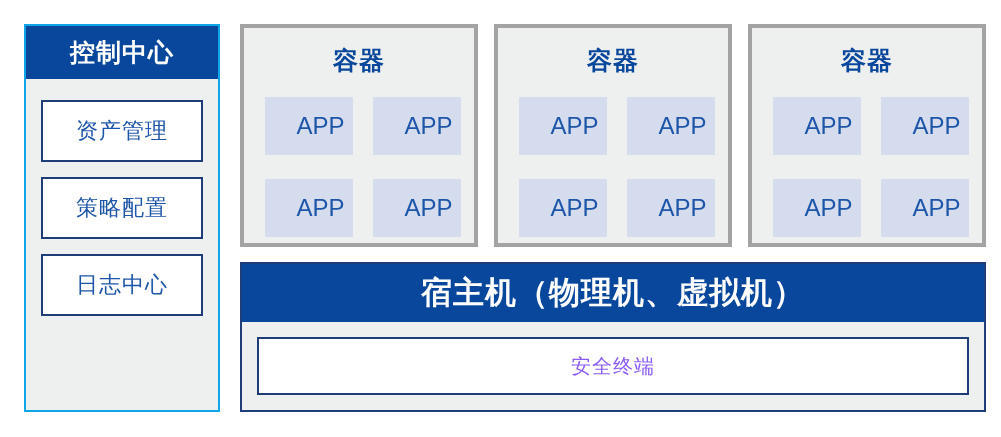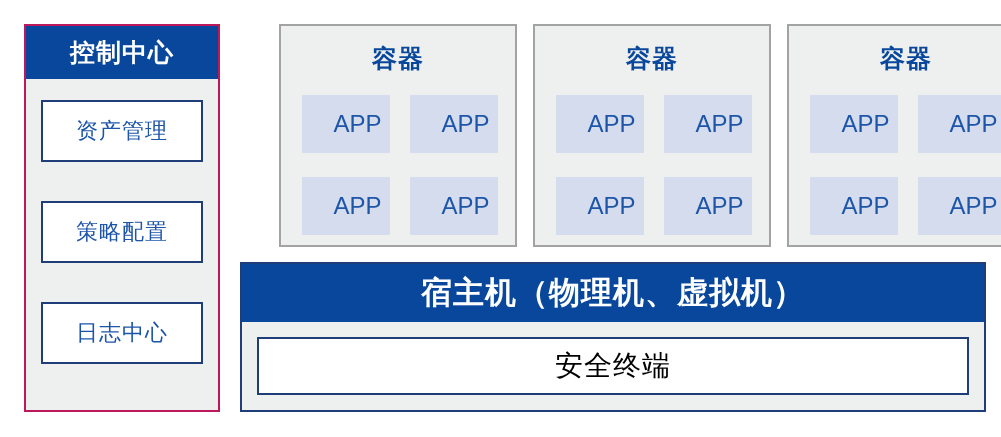--- a/index.html
+++ b/index.html
@@ -21,21 +21,21 @@
     background: #ffffff;
   }
 
   
   .control-panel {
     position: absolute;
     left: 24px;
     top: 24px;
     width: 196px;
     height: 388px;
-    border: 2px solid #be185d;
+    border: 2px solid #0ea5e9;
     background: #eeefef;
     box-sizing: border-box;
   }
   .control-header {
     position: absolute;
     left: 0;
     top: 0;
     width: 100%;
     height: 53px;
     background: #08479b;
@@ -53,21 +53,20 @@
     left: 0;
     top: 53px;
     width: 100%;
     height: 331px;
     display: flex;
     flex-direction: column;
     align-items: center;
     justify-content: flex-start;
     padding-top: 21px;
     box-sizing: border-box;
-    gap: 24px;
   }
   .control-item {
     width: 162px;
     height: 62px;
     margin-bottom: 15px;
     border: 2px solid #1f3e79;
     background: #ffffff;
     color: #1d55a8;
     font-size: 22px;
     display: flex;
@@ -76,24 +75,23 @@
     box-sizing: border-box;
     letter-spacing: 1px;
   }
 
   
   .container-box {
     position: absolute;
     top: 24px;
     width: 238px;
     height: 223px;
-    border: 2px solid #a3a3a3;
+    border: 4px solid #a3a3a3;
     background: #eeefef;
     box-sizing: border-box;
-    margin-left: 39px;
   }
   .container-box.c1 { left: 240px; }
   .container-box.c2 { left: 494px; }
   .container-box.c3 { left: 748px; }
 
   .container-title {
     position: absolute;
     left: 0;
     top: 16px;
     width: 100%;
@@ -162,22 +160,22 @@
     display: flex;
     align-items: center;
     justify-content: center;
     box-sizing: border-box;
   }
   .endpoint-box {
     width: 712px;
     height: 58px;
     border: 2px solid #1f3e79;
     background: #ffffff;
-    color: #000000;
-    font-size: 28px;
+    color: #8b5cf6;
+    font-size: 20px;
     display: flex;
     align-items: center;
     justify-content: center;
     box-sizing: border-box;
     letter-spacing: 1px;
   }
 </style>
 </head>
 <body>
 

